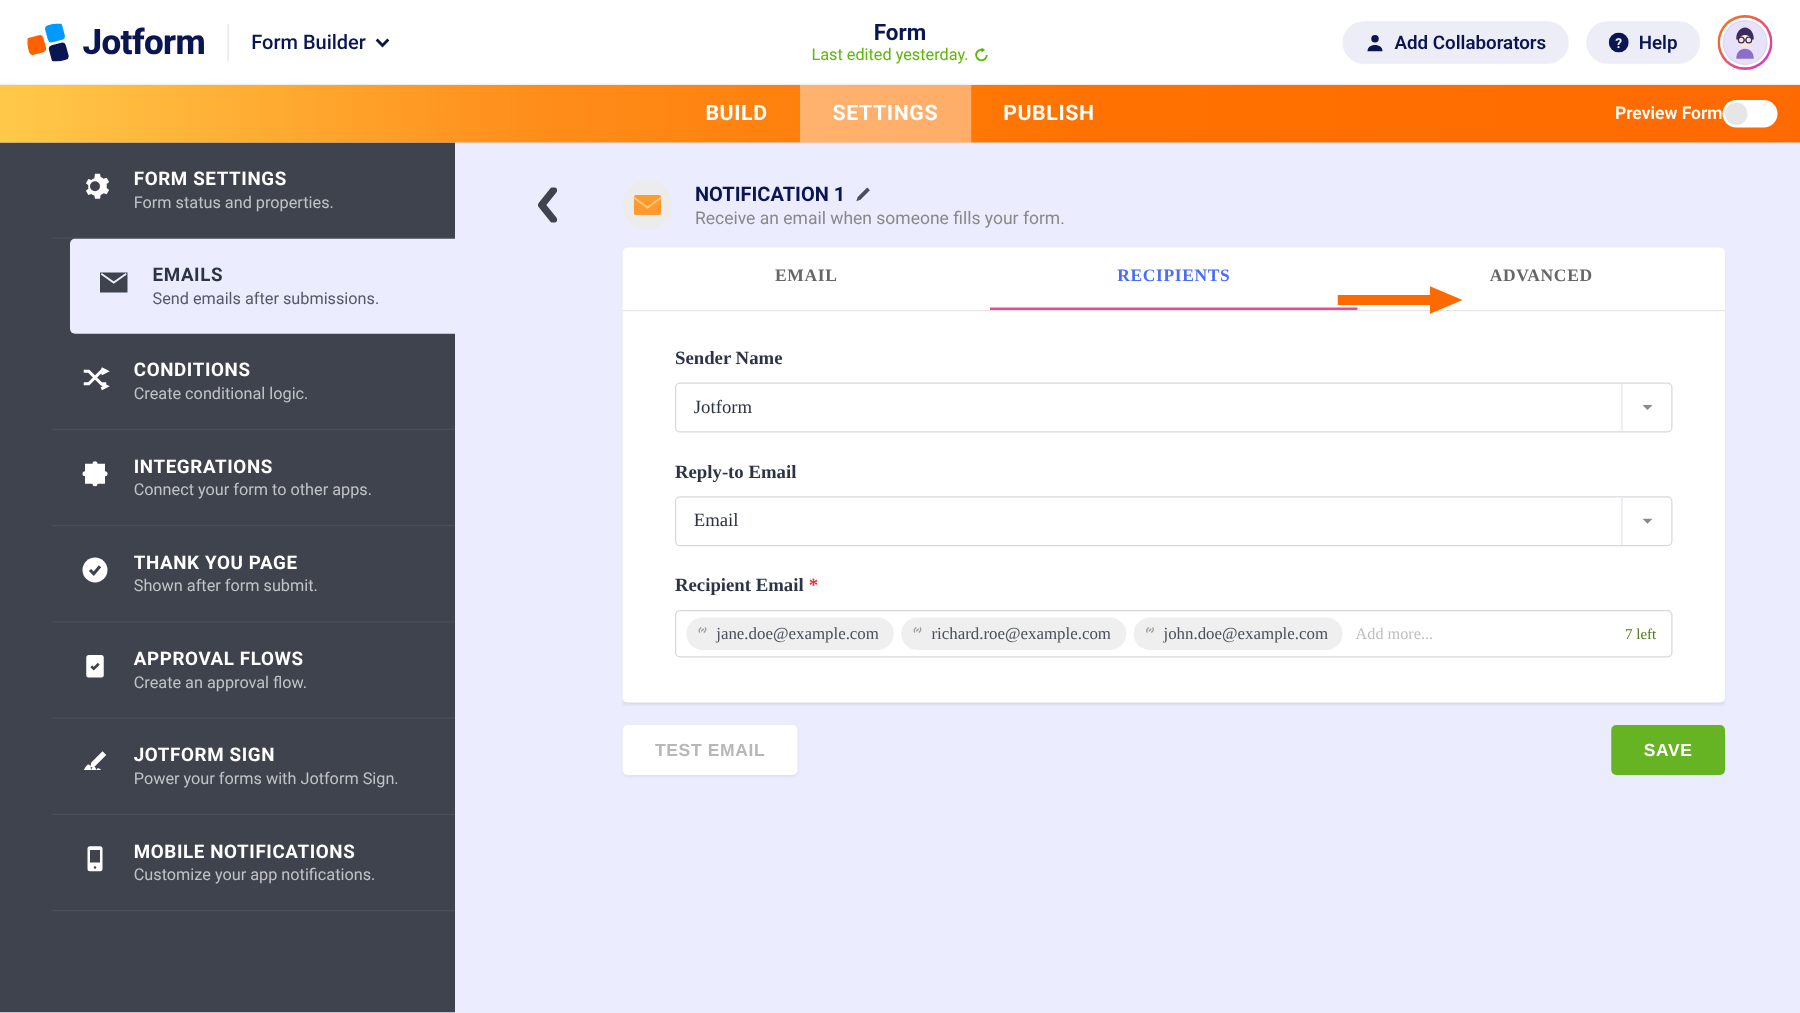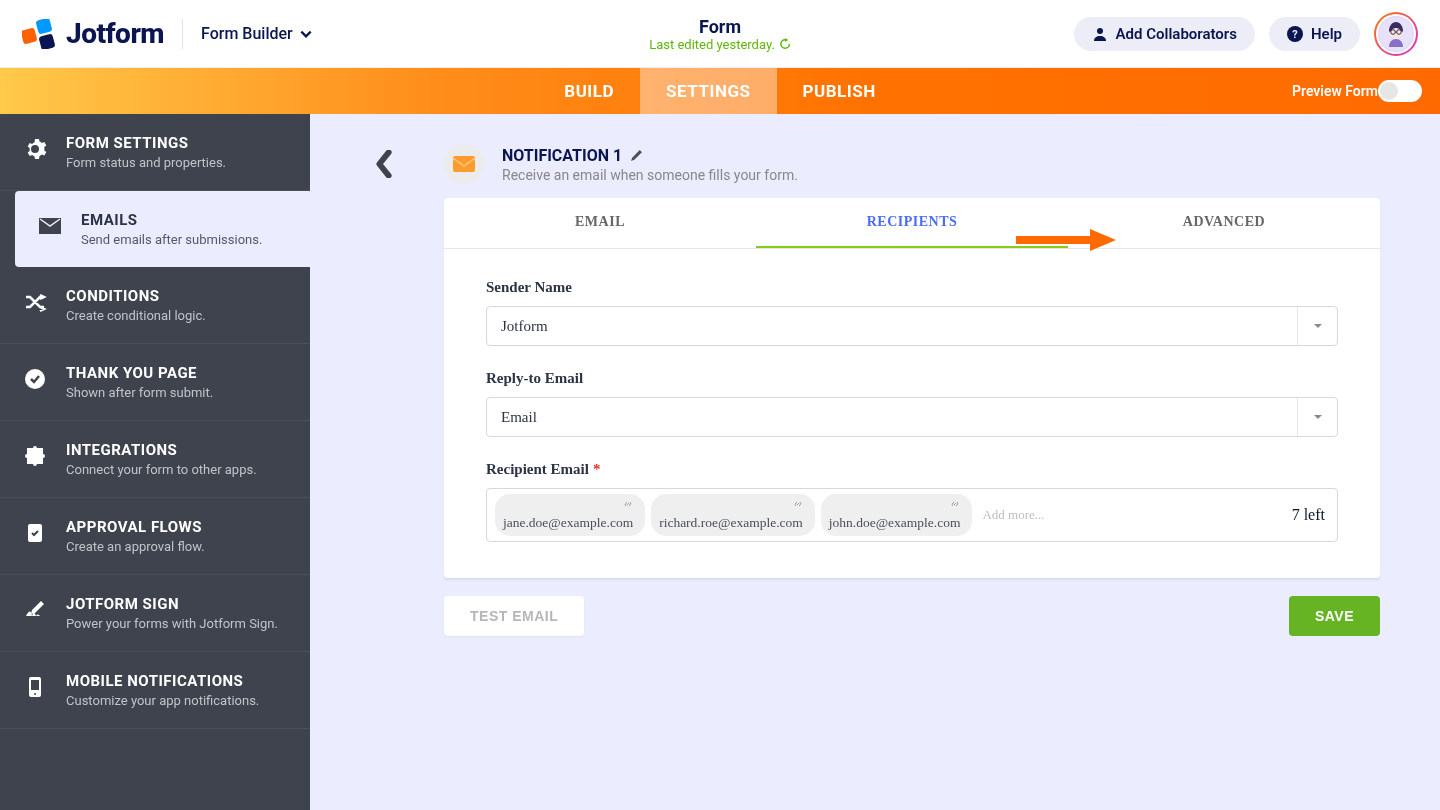--- a/index.html
+++ b/index.html
@@ -20,21 +20,21 @@
   .avatar { width: 44px; height: 44px; border-radius: 50%; border: 2px solid transparent; background: linear-gradient(#fff,#fff) padding-box, linear-gradient(135deg,#ff7a00,#d62fd6) border-box; display: flex; align-items: center; justify-content: center; cursor: pointer; padding: 2px; }
   .avatar .inner { width: 36px; height: 36px; border-radius: 50%; background: #dcd6f7; display: flex; align-items: center; justify-content: center; overflow: hidden; }
   .navbar { height: 46px; background: linear-gradient(90deg,#ffc94a 0%, #ff8d1a 30%, #ff7200 60%, #ff6a00 100%); display: flex; align-items: center; justify-content: center; position: relative; }
   .navbar .tabs { display: flex; height: 100%; }
   .navbar .tab { padding: 0 26px; color: #fff; font-weight: 700; font-size: 17px; display: flex; align-items: center; cursor: pointer; letter-spacing: 0.5px; }
   .navbar .tab.active { background: rgba(255,255,255,0.4); }
   .navbar .preview { position: absolute; right: 18px; top: 0; bottom: 0; display: flex; align-items: center; color: #fff; font-weight: 600; font-size: 14px; }
   .toggle { width: 44px; height: 22px; background: #fff; border-radius: 11px; position: relative; cursor: pointer; }
   .toggle::after { content: ""; position: absolute; width: 18px; height: 18px; background: #e6e6e6; border-radius: 50%; top: 2px; left: 2px; }
   .main { display: flex; height: calc(810px - 68px - 46px); }
-  .sidebar { width: 310px; background: #3e434d; }
+  .sidebar { width: 364px; background: #3e434d; padding-left: 41px; }
   .side-item { display: flex; align-items: flex-start; gap: 18px; padding: 20px 22px; border-bottom: 1px solid #4a4f59; cursor: pointer; }
   .side-item .icon { width: 26px; height: 26px; display: flex; align-items: center; justify-content: center; flex-shrink: 0; margin-top: 2px; }
   .side-item .icon svg { width: 24px; height: 24px; fill: #fff; }
   .side-item .txt .t { color: #fff; font-weight: 700; font-size: 15px; letter-spacing: 0.5px; }
   .side-item .txt .s { color: #c1c3c8; font-size: 13px; margin-top: 3px; }
   .side-item.active { background: #ebedff; margin-left: 15px; border-radius: 4px 0 0 4px; border-bottom: none; }
   .side-item.active .icon svg { fill: #3e434d; }
   .side-item.active .txt .t { color: #2c3345; }
   .side-item.active .txt .s { color: #55586b; text-align: right; }
   .content { flex: 1; padding: 30px 60px; position: relative; }
@@ -42,35 +42,35 @@
   .back-btn { width: 28px; height: 28px; cursor: pointer; display:flex; align-items:center; justify-content:center; }
   .back-btn svg { width: 22px; height: 28px; fill: #3e434d; }
   .circle-icon { width: 40px; height: 40px; background: #ececec; border-radius: 50%; display: flex; align-items: center; justify-content: center; margin-left: 28px; }
   .circle-icon svg { width: 22px; height: 16px; }
   .header-text .h { color: #0a1551; font-weight: 700; font-size: 16px; display: flex; align-items: center; gap: 8px; }
   .header-text .h svg { width: 13px; height: 13px; fill:#4a4f59; }
   .header-text .d { color: #888; font-size: 14px; margin-top: 2px; }
   .panel { background: #fff; border-radius: 4px; margin-left: 74px; box-shadow: 0 1px 2px rgba(0,0,0,0.05); font-family: Liberation Serif, serif; }
   .panel-tabs { display: flex; border-bottom: 1px solid #e6e6e6; }
   .panel-tab { flex: 1; text-align: center; padding: 16px 0; font-size: 14px; font-weight: 600; color: #666; cursor: pointer; letter-spacing: 0.5px; }
-  .panel-tab.active { color: #4a6cf7; border-bottom: 2px solid #84cc16; }
+  .panel-tab.active { color: #4a6cf7; border-bottom: 2px solid #ec4899; }
   .arrow-annot { position: absolute; pointer-events: none; }
   .panel-body { padding: 30px 42px 36px; }
   .field { margin-bottom: 24px; }
   .field-label { color: #2c3345; font-weight: 700; font-size: 15px; margin-bottom: 10px; display: flex; gap: 4px; }
   .field-label .req { color: #e23030; }
   .select-wrap { display: flex; border: 1px solid #d7d7e0; border-radius: 4px; overflow: hidden; height: 40px; }
   .select-wrap .val { flex: 1; padding: 0 14px; display: flex; align-items: center; color: #2c3345; font-size: 15px; }
   .select-wrap .dd { width: 40px; border-left: 1px solid #e6e6ec; display: flex; align-items: center; justify-content: center; cursor: pointer; }
   .select-wrap .dd svg { width: 10px; height: 10px; fill: #8a8a8a; }
   .chip-row { border: 1px solid #d7d7e0; border-radius: 4px; padding: 5px 8px; display: flex; align-items: center; gap: 6px; flex-wrap: wrap; }
-  .chip { background: #efefef; border-radius: 15px; padding: 5px 12px 5px 8px; display: flex; align-items: flex-end; gap: 6px; color: #4a4f59; font-size: 13.5px; flex-direction: column; }
+  .chip { background: #efefef; border-radius: 15px; padding: 5px 12px 5px 8px; display: flex; align-items: flex-start; gap: 6px; color: #4a4f59; font-size: 13.5px; }
   .chip svg { width: 10px; height: 10px; fill: #9a9a9a; }
   .addmore { color: #bfbfbf; font-size: 13px; padding: 4px; flex: 1; }
-  .left-count { margin-left: auto; color: #0f172a; font-size: 16px; padding-right: 4px; white-space: nowrap; }
+  .left-count { margin-left: auto; color: #4d7c0f; font-size: 12px; padding-right: 4px; white-space: nowrap; }
   .panel-footer-shadow { height: 4px; background: linear-gradient( to bottom, rgba(0,0,0,0.05), transparent); margin-left:74px;}
   .actions { margin-left: 74px; margin-top: 14px; display: flex; justify-content: space-between; }
   .btn { border: none; padding: 12px 26px; border-radius: 4px; font-weight: 700; font-size: 14px; cursor: pointer; letter-spacing: 0.5px; }
   .btn.test { background: #fff; color: #b7b7b7; box-shadow: 0 1px 2px rgba(0,0,0,0.05); }
   .btn.save { background: #66b424; color: #fff; }
 </style>
 </head>
 <body>
 
 <div class="topbar">
@@ -174,38 +174,38 @@
           </svg>
         </div>
       <div class="txt">
           <div class="t">CONDITIONS</div>
           <div class="s">Create conditional logic.</div>
         </div>
     </div>
     <div class="side-item">
       <div class="icon">
           <svg viewBox="0 0 24 24">
+            <path d="M4 4h6a2 2 0 1 1 4 0h6v6a2 2 0 1 1 0 4v6h-6a2 2 0 1 1-4 0H4v-6a2 2 0 1 1 0-4z"></path>
+          </svg>
+        </div>
+      <div class="txt">
+          <div class="t">INTEGRATIONS</div>
+          <div class="s">Connect your form to other apps.</div>
+        </div>
+    </div>
+    <div class="side-item">
+      <div class="icon">
+          <svg viewBox="0 0 24 24">
             <circle cx="12" cy="12" r="10"></circle>
             <path d="M8 12l3 3 5-6" fill="none" stroke="#3e434d" stroke-width="2.5"></path>
           </svg>
         </div>
       <div class="txt">
           <div class="t">THANK YOU PAGE</div>
           <div class="s">Shown after form submit.</div>
-        </div>
-    </div>
-    <div class="side-item">
-      <div class="icon">
-          <svg viewBox="0 0 24 24">
-            <path d="M4 4h6a2 2 0 1 1 4 0h6v6a2 2 0 1 1 0 4v6h-6a2 2 0 1 1-4 0H4v-6a2 2 0 1 1 0-4z"></path>
-          </svg>
-        </div>
-      <div class="txt">
-          <div class="t">INTEGRATIONS</div>
-          <div class="s">Connect your form to other apps.</div>
         </div>
     </div>
     <div class="side-item">
       <div class="icon">
           <svg viewBox="0 0 24 24">
             <rect x="5" y="3" width="14" height="18" rx="2"></rect>
             <path d="M9 12l2 2 4-4" fill="none" stroke="#3e434d" stroke-width="2"></path>
           </svg>
         </div>
       <div class="txt">

